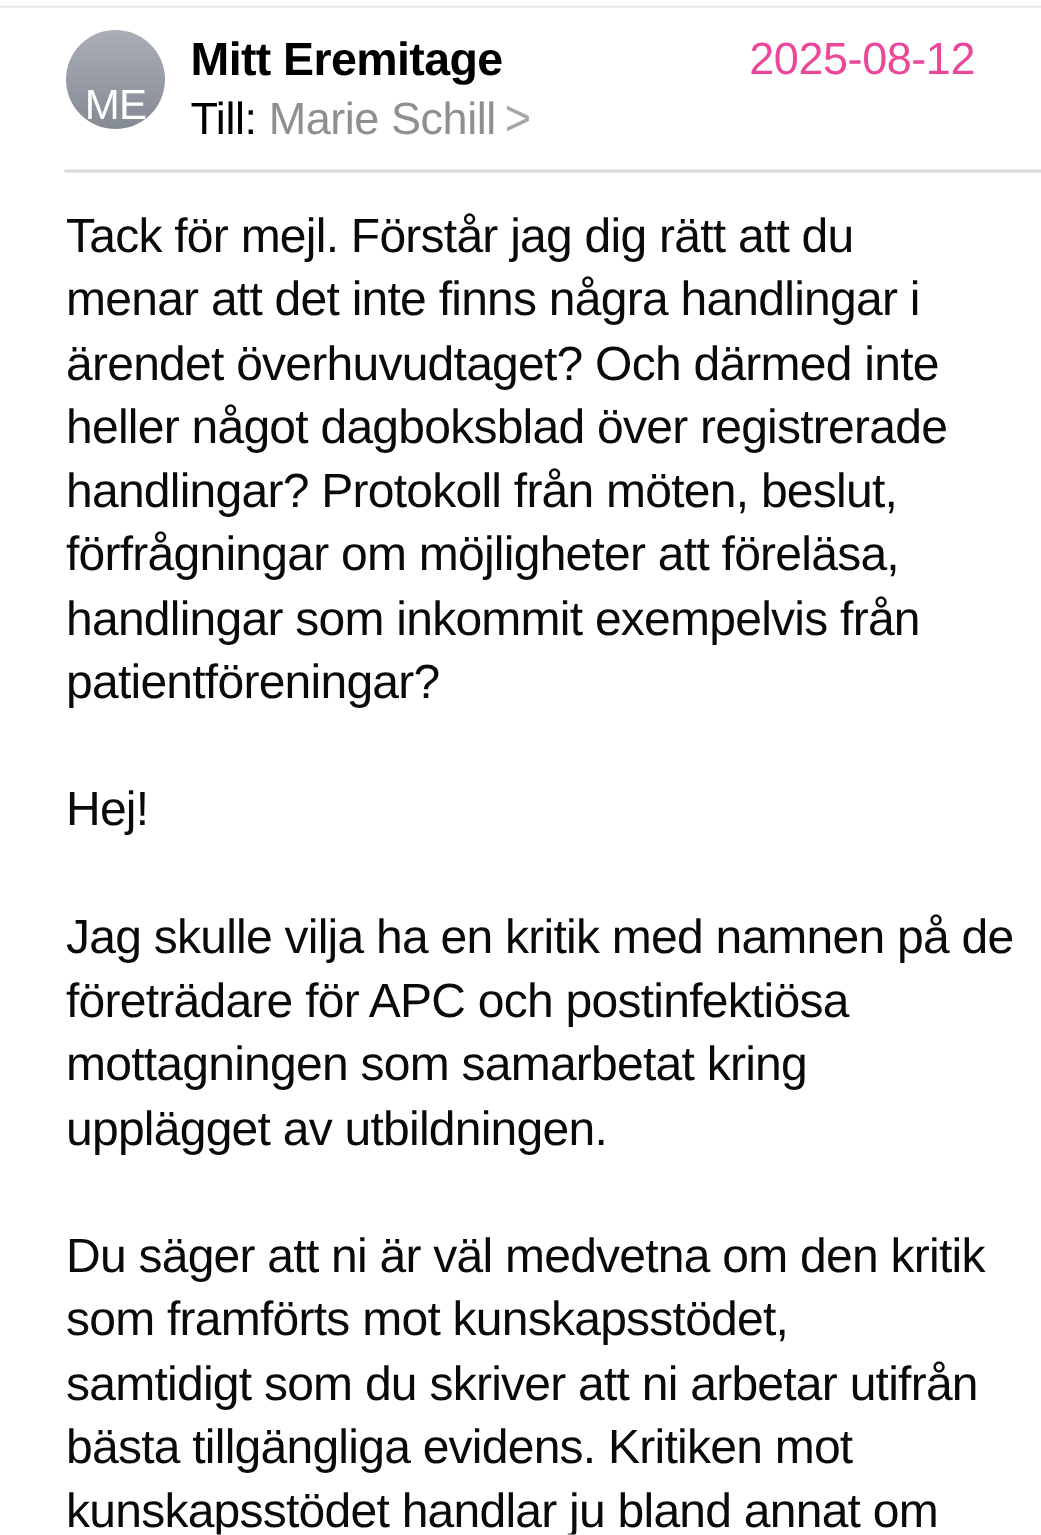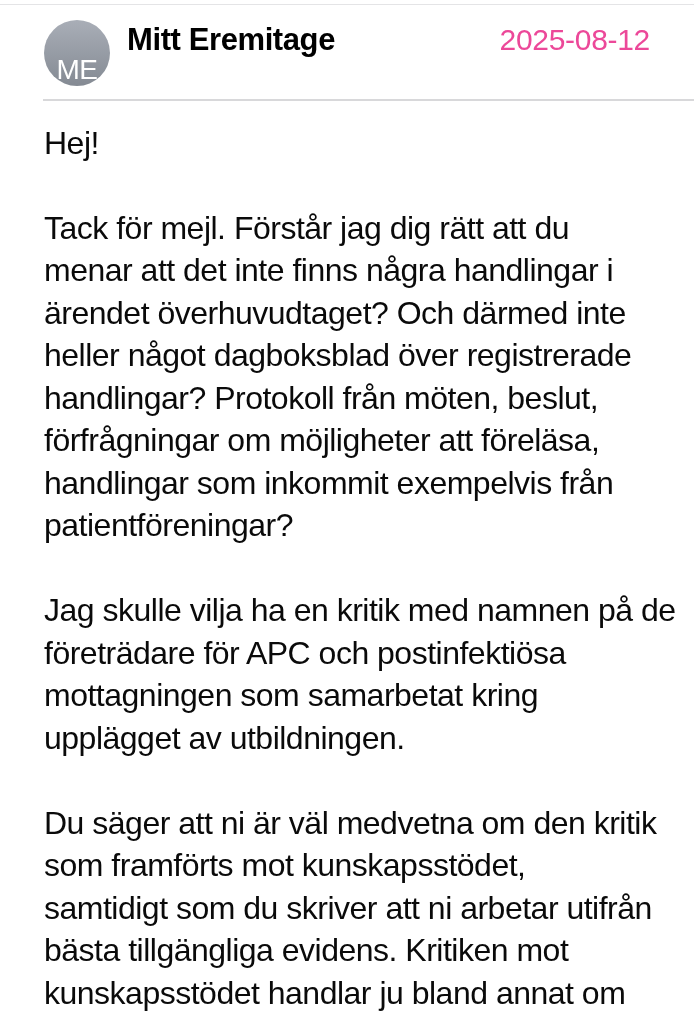--- a/index.html
+++ b/index.html
@@ -100,35 +100,41 @@
 
 <div class="email-header">
   <div class="avatar">
     <span>ME</span>
   </div>
   <div class="header-text">
     <div class="sender-row">
       <span class="sender-name">Mitt Eremitage</span>
       <span class="message-date">2025-08-12</span>
     </div>
+    <div class="to-row">
+      <span class="to-label">Till:</span>
+      <span class="recipient-button">
+        <span>Marie Schill</span><span class="chevron-icon">&gt;</span>
+      </span>
+    </div>
   </div>
 </div>
 
 <div class="header-divider"></div>
 
 <div class="email-body">
-  <p>Hej!</p>
   <p>Tack för mejl. Förstår jag dig rätt att du
 menar att det inte finns några handlingar i
 ärendet överhuvudtaget? Och därmed inte
 heller något dagboksblad över registrerade
 handlingar? Protokoll från möten, beslut,
 förfrågningar om möjligheter att föreläsa,
 handlingar som inkommit exempelvis från
 patientföreningar?</p>
+  <p>Hej!</p>
   <p>Jag skulle vilja ha en kritik med namnen på de
 företrädare för APC och postinfektiösa
 mottagningen som samarbetat kring
 upplägget av utbildningen.</p>
   <p>Du säger att ni är väl medvetna om den kritik
 som framförts mot kunskapsstödet,
 samtidigt som du skriver att ni arbetar utifrån
 bästa tillgängliga evidens. Kritiken mot
 kunskapsstödet handlar ju bland annat om</p>
 </div>

